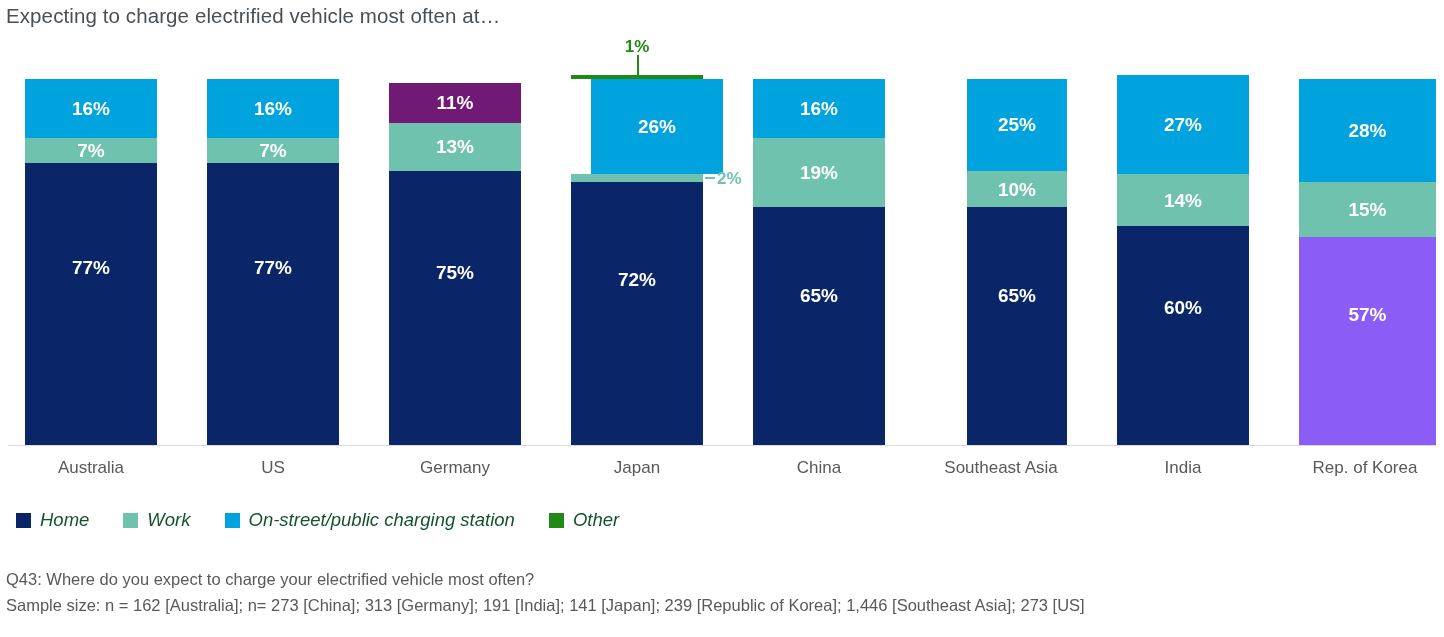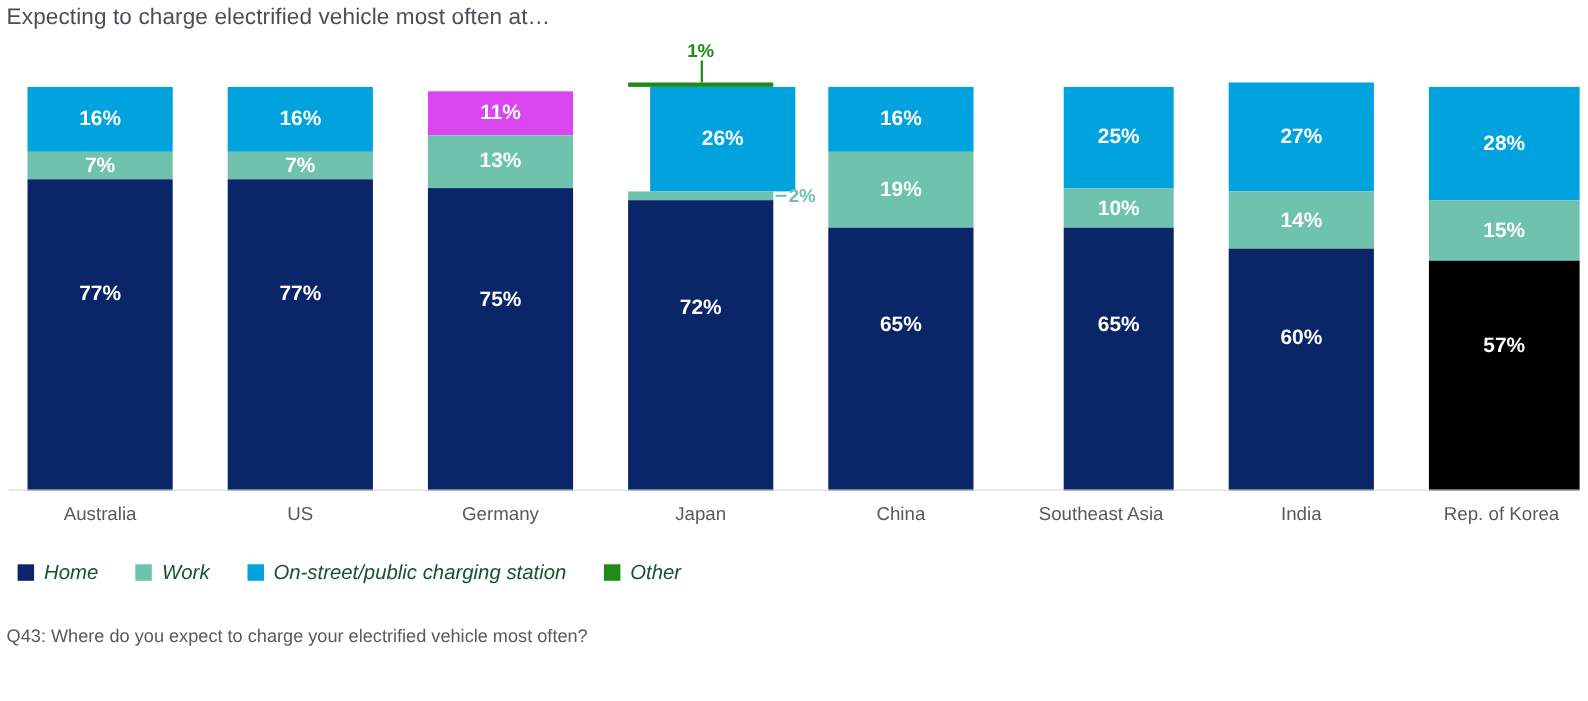--- a/index.html
+++ b/index.html
@@ -170,21 +170,21 @@
           <div class="seg work" style="height: 25.69px; background: rgb(111, 195, 174);">
             <span class="seg-label">7%</span>
           </div>
           <div class="seg home" style="height: 282.59px; background: rgb(10, 38, 104);">
             <span class="seg-label" style="top: -13%;">77%</span>
           </div>
         </div>
       </div>
       <div class="bar-group" style="left: 381px; width: 132px;">
         <div class="bar" style="height: 363.33px;">
-          <div class="seg public" style="height: 40.37px; background: #d946ef;">
+          <div class="seg public" style="height: 40.37px; background: #701a75;">
             <span class="seg-label">11%</span>
           </div>
           <div class="seg work" style="height: 47.71px; background: rgb(111, 195, 174);">
             <span class="seg-label">13%</span>
           </div>
           <div class="seg home" style="height: 275.25px; background: rgb(10, 38, 104);">
             <span class="seg-label" style="top: -13%;">75%</span>
           </div>
         </div>
       </div>
@@ -244,21 +244,21 @@
         </div>
       </div>
       <div class="bar-group" style="left: 1291px; width: 137px;">
         <div class="bar" style="height: 367px;">
           <div class="seg public" style="height: 102.76px; background: rgb(0, 163, 221);">
             <span class="seg-label">28%</span>
           </div>
           <div class="seg work" style="height: 55.05px; background: rgb(111, 195, 174);">
             <span class="seg-label">15%</span>
           </div>
-          <div class="seg home" style="height: 209.19px; background: #000000;">
+          <div class="seg home" style="height: 209.19px; background: #8b5cf6;">
             <span class="seg-label" style="top: -13%;">57%</span>
           </div>
         </div>
       </div>
     </div>
   <div id="baseline"></div>
 
   <div id="cat-axis">
       <span class="cat-label" style="left: 83px; transform: translateX(-50%);">Australia</span>
       <span class="cat-label" style="left: 265px; transform: translateX(-50%);">US</span>
@@ -284,15 +284,16 @@
         <span class="legend-text">On-street/public charging station</span>
       </div>
       <div class="legend-item">
         <span class="legend-swatch" style="background: rgb(31, 138, 21);"></span>
         <span class="legend-text">Other</span>
       </div>
     </div>
 
   <div id="footnotes">
     <div class="footnote">Q43: Where do you expect to charge your electrified vehicle most often?</div>
+    <div class="footnote">Sample size: n = 162 [Australia]; n= 273 [China]; 313 [Germany]; 191 [India]; 141 [Japan]; 239 [Republic of Korea]; 1,446 [Southeast Asia]; 273 [US]</div>
   </div>
 
 </div>
 
 </body></html>

